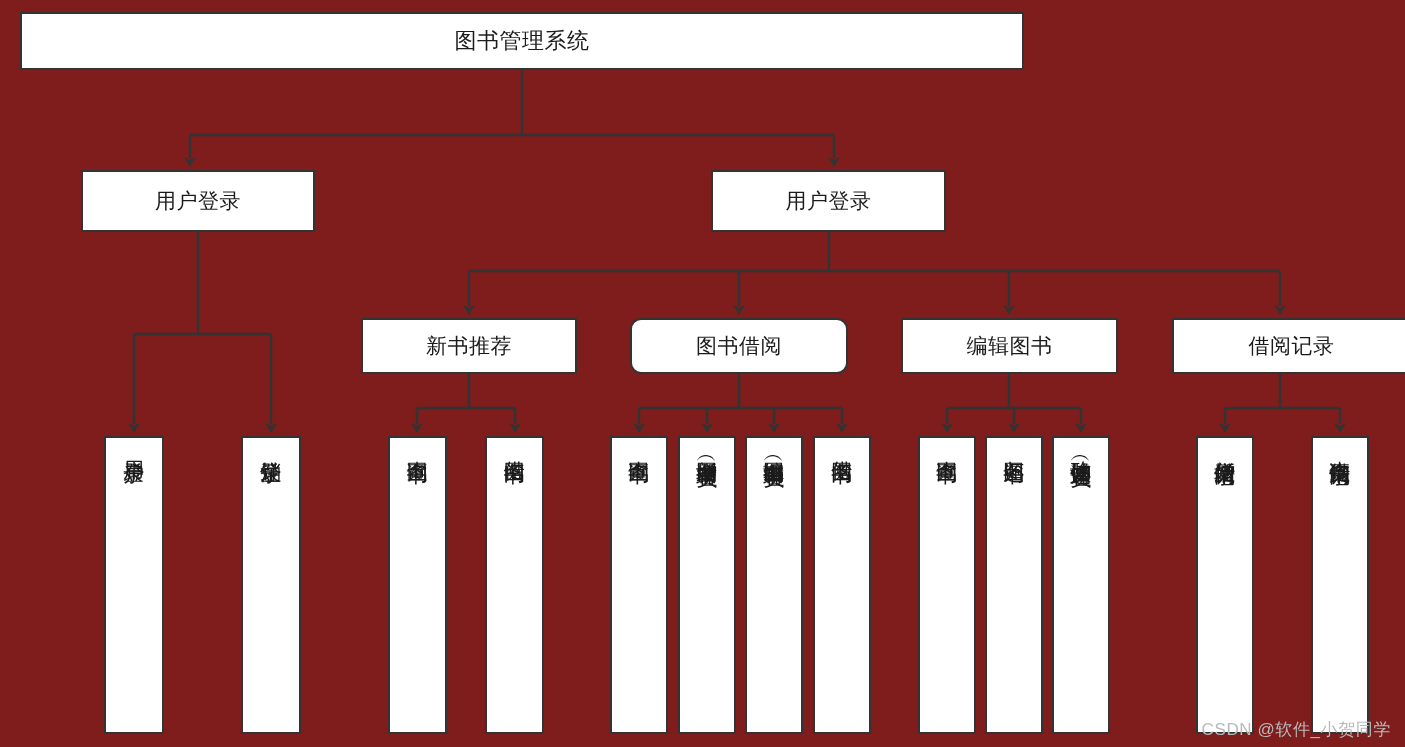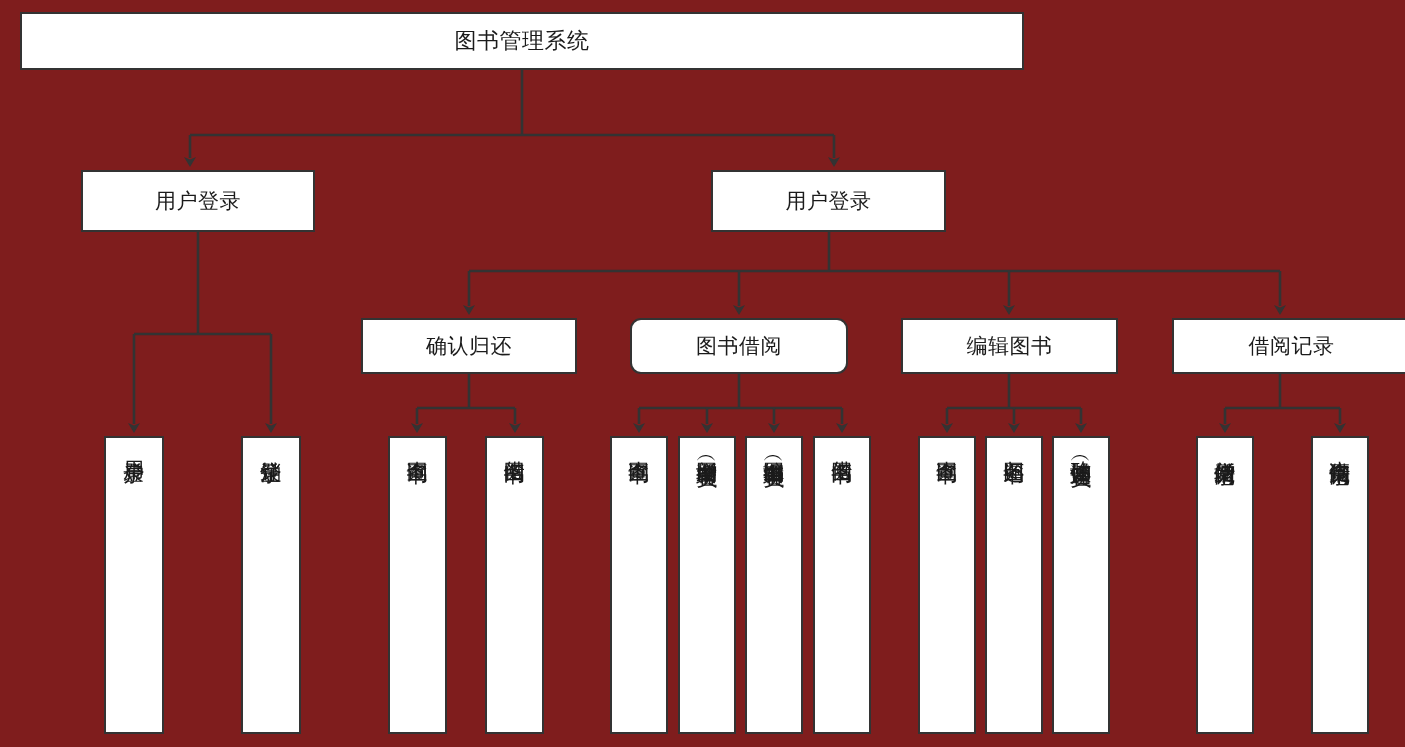--- a/index.html
+++ b/index.html
@@ -118,21 +118,21 @@
   </div>
 
   <div class="node-box" style="left: 81px; top: 170px; width: 234px; height: 62px;">
     <span class="node-label">用户登录</span>
   </div>
   <div class="node-box" style="left: 711px; top: 170px; width: 235px; height: 62px;">
     <span class="node-label">用户登录</span>
   </div>
 
   <div class="node-box" style="left: 361px; top: 318px; width: 216px; height: 56px;">
-    <span class="node-label">确认归还</span>
+    <span class="node-label">新书推荐</span>
   </div>
   <div class="node-box" style="left: 630px; top: 318px; width: 218px; height: 56px; border-radius: 11px;">
     <span class="node-label">图书借阅</span>
   </div>
   <div class="node-box" style="left: 901px; top: 318px; width: 217px; height: 56px;">
     <span class="node-label">编辑图书</span>
   </div>
   <div class="node-box" style="left: 1172px; top: 318px; width: 239px; height: 56px;">
     <span class="node-label">借阅记录</span>
   </div>
@@ -170,13 +170,14 @@
   <div class="node-box leaf" style="left: 1052px; top: 436px; width: 58px; height: 298px;">
     <span class="node-label">确认归还（管理员）</span>
   </div>
   <div class="node-box leaf" style="left: 1196px; top: 436px; width: 58px; height: 298px;">
     <span class="node-label">新增借阅记录</span>
   </div>
   <div class="node-box leaf" style="left: 1311px; top: 436px; width: 58px; height: 298px;">
     <span class="node-label">查询借阅记录</span>
   </div>
 
+  <div id="watermark">CSDN @软件_小贺同学</div>
 </div>
 
 </body></html>

